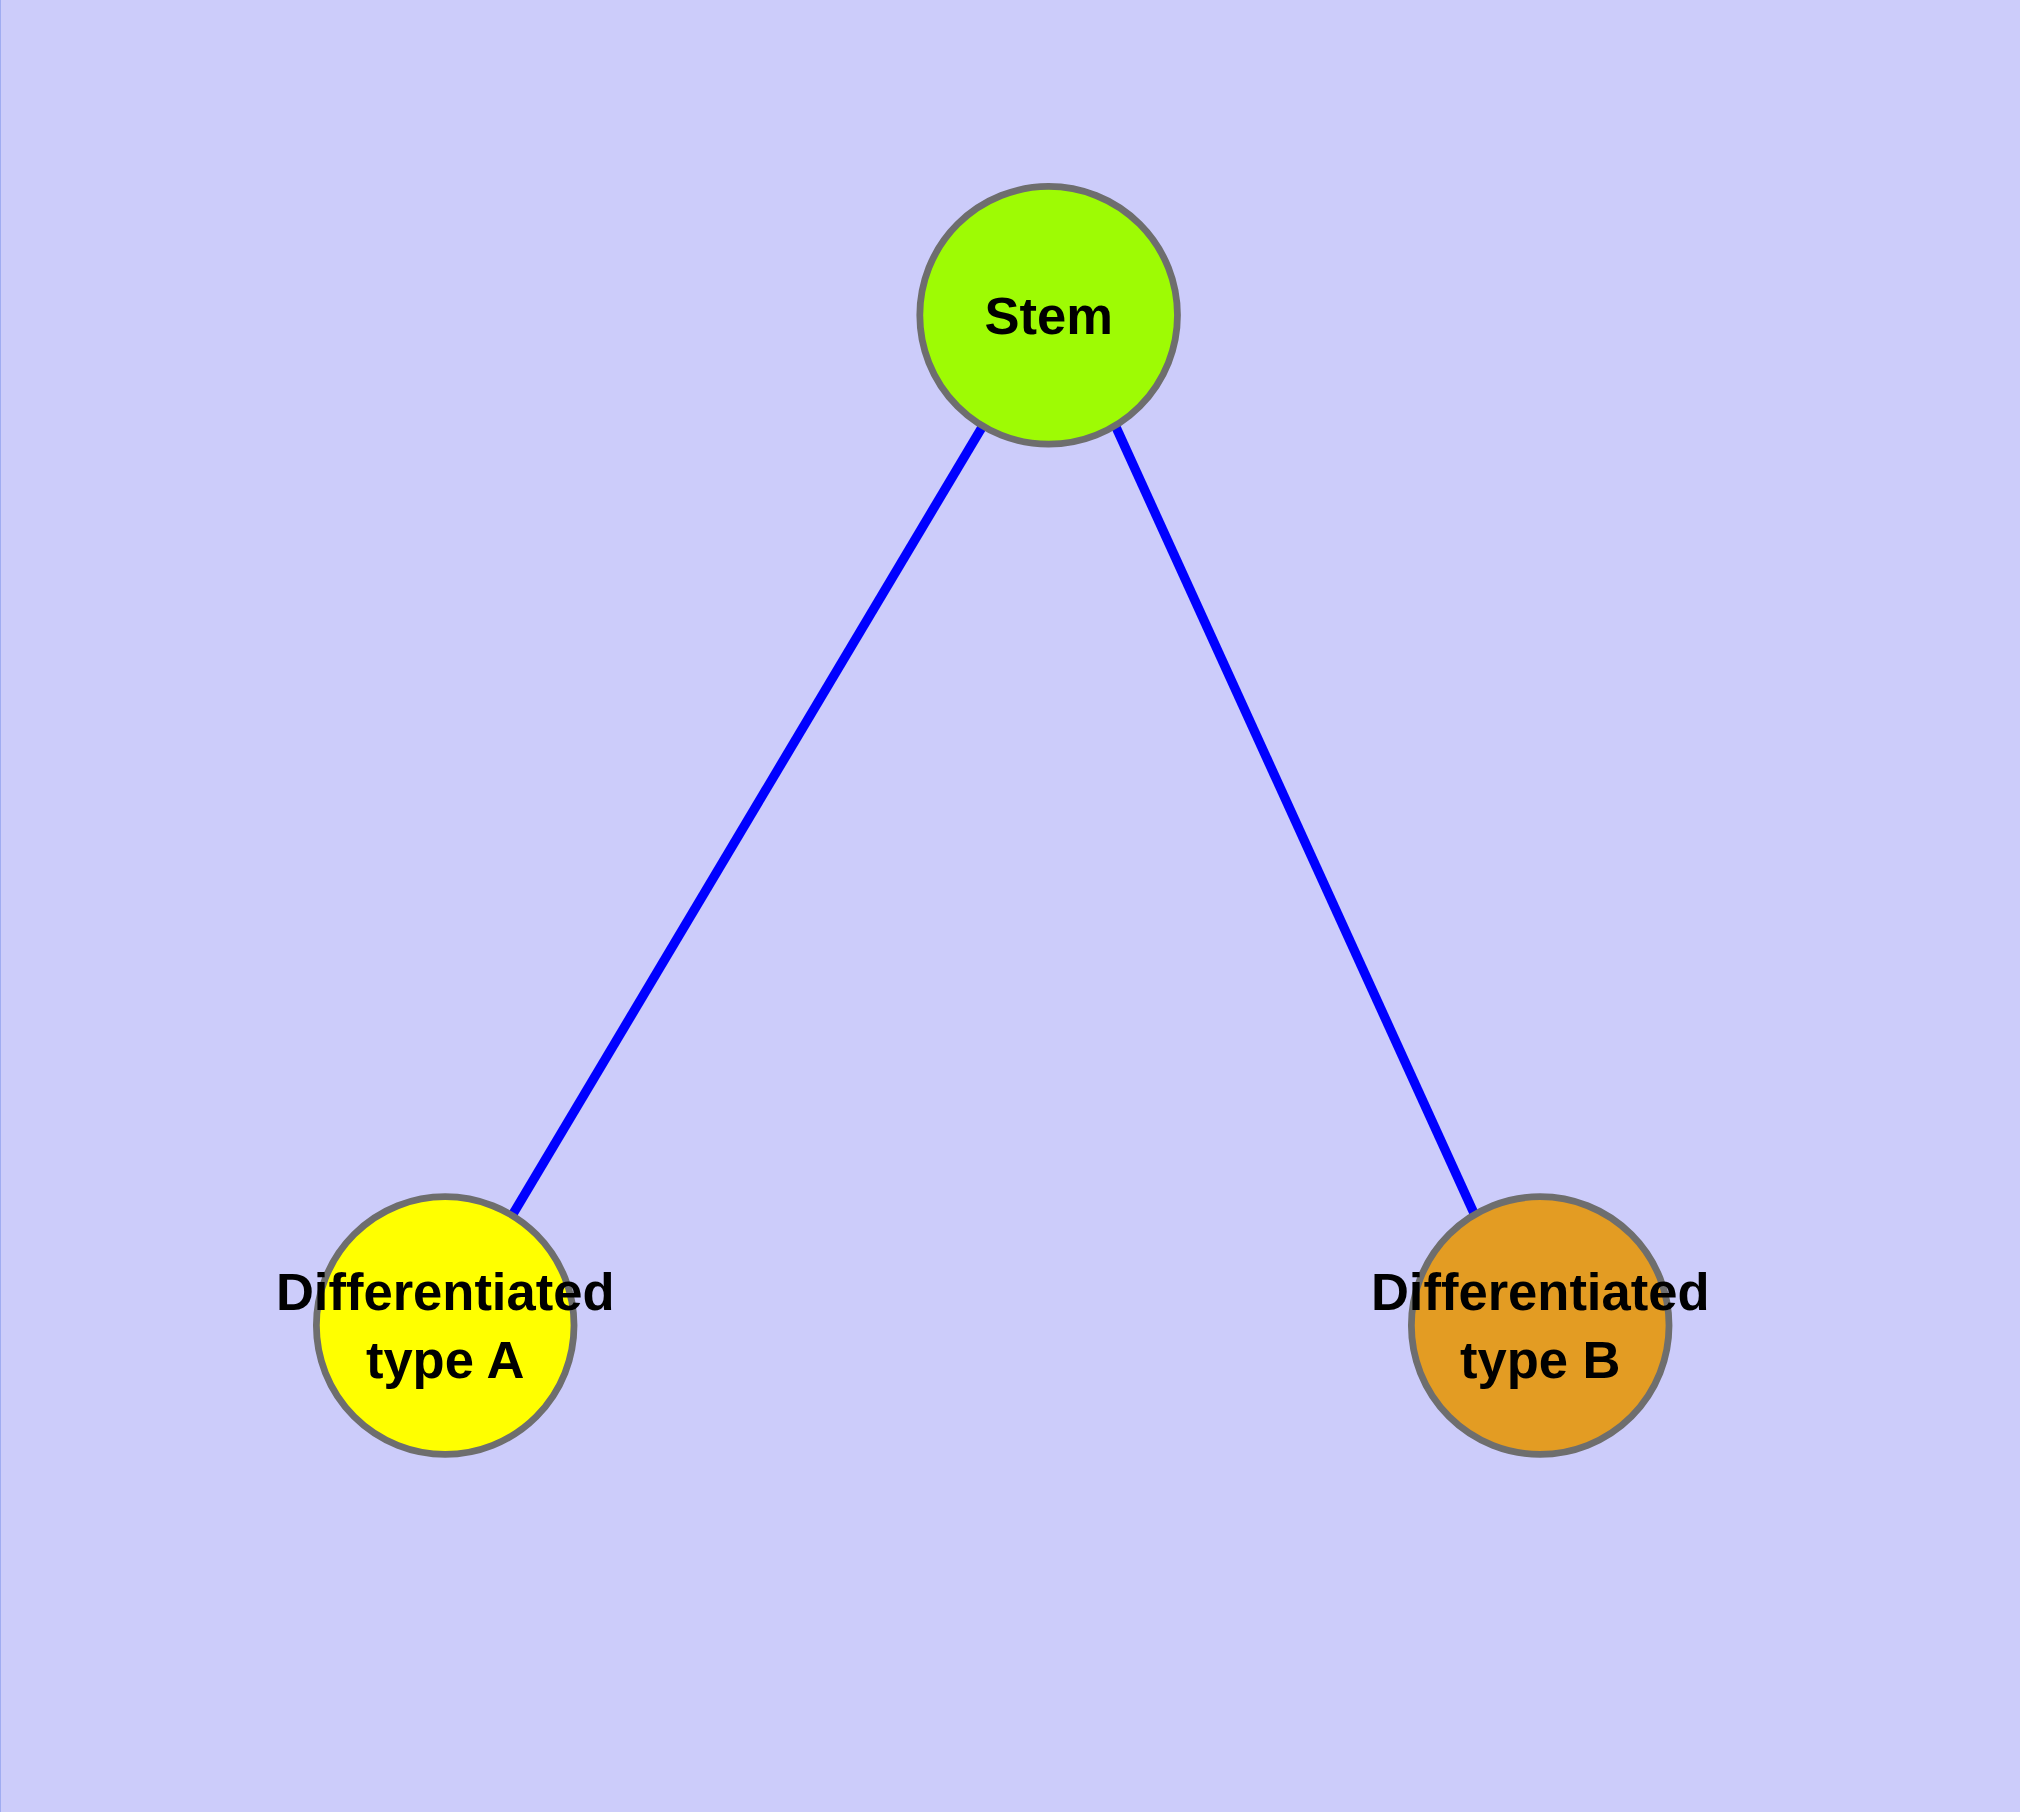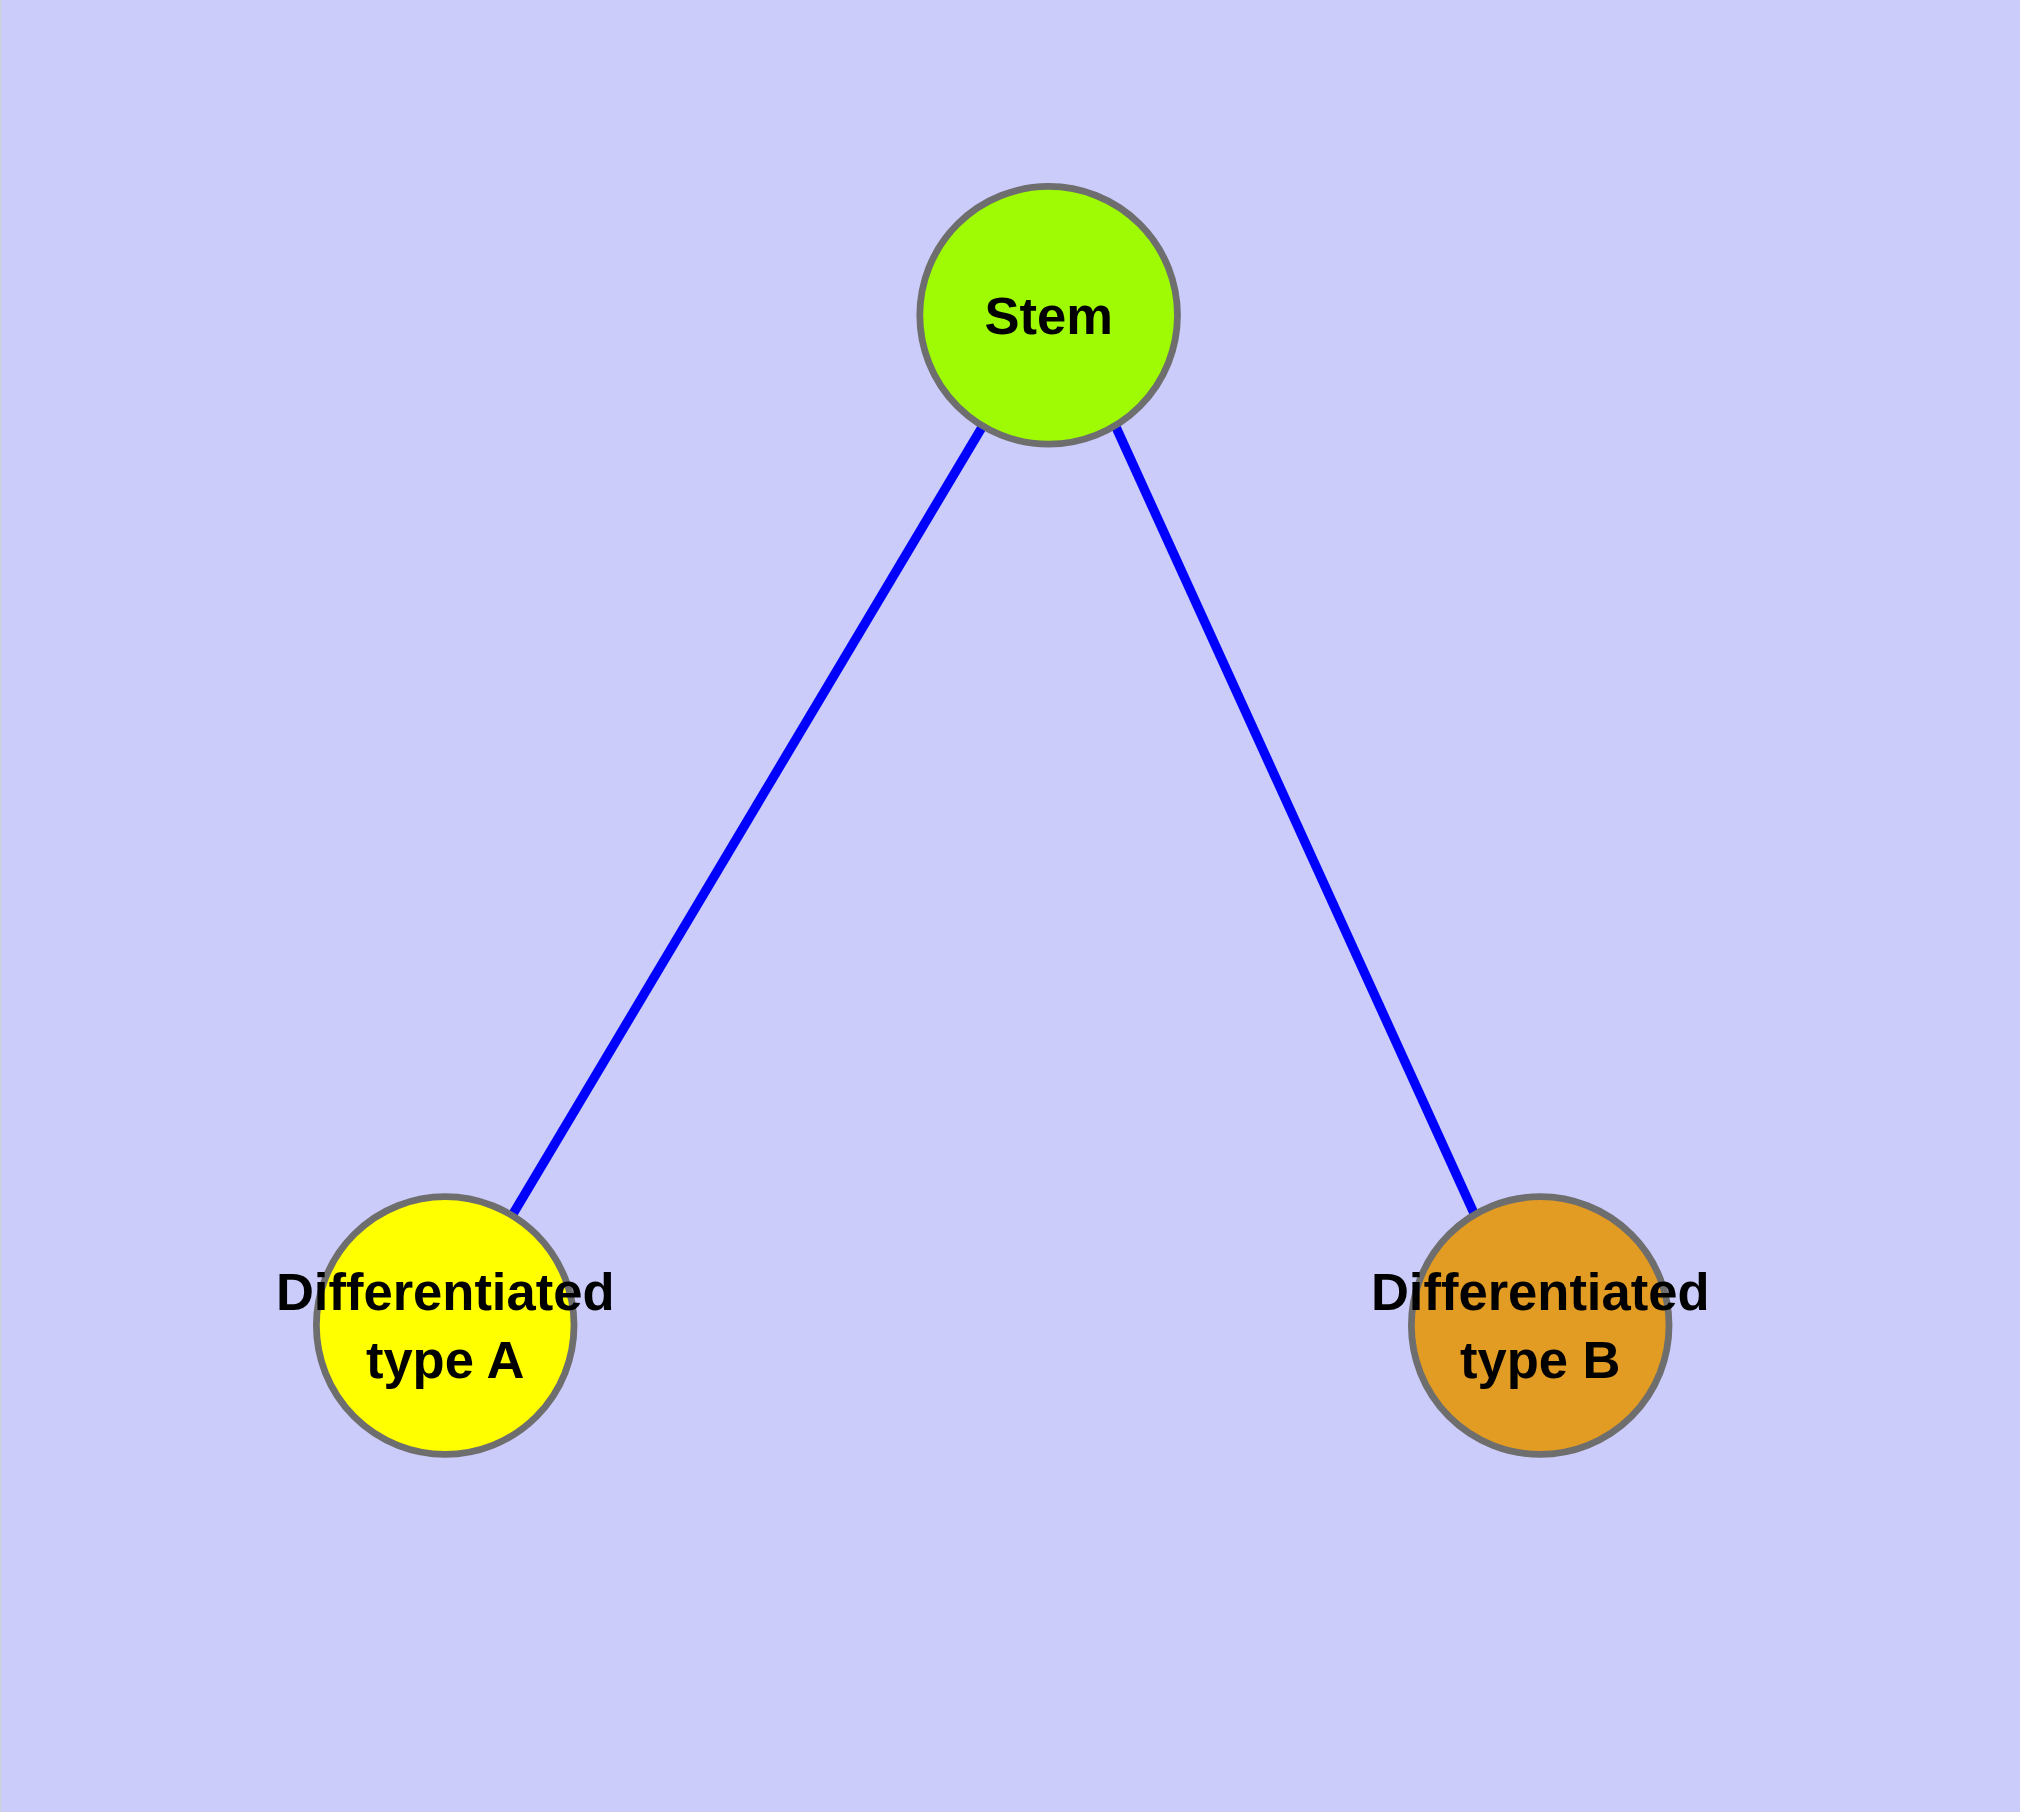--- a/index.html
+++ b/index.html
@@ -33,21 +33,21 @@
     fill: #000000;
     paint-order: normal;
   }
   .node-label tspan {
     font-family: "Liberation Sans", sans-serif;
   }
 </style>
 </head>
 <body>
 
-<div id="graph-canvas" style="width: 2021px; height: 1812px; background: #bef264;">
+<div id="graph-canvas" style="width: 2021px; height: 1812px; background: #1d4ed8;">
   <svg id="graph-svg" viewBox="0 0 2384 2138" xmlns="http://www.w3.org/2000/svg" style="width: 2021px; height: 1812px;">
 
     <rect x="0" y="0" width="2384" height="2138" fill="#ccccfa"></rect>
 
     <g>
       <line x1="1159" y1="503" x2="604" y2="1434" stroke="#0000ff" stroke-width="11" stroke-linecap="butt"></line>
       <line x1="1316" y1="503" x2="1740" y2="1434" stroke="#0000ff" stroke-width="11" stroke-linecap="butt"></line>
     </g>
 
     <g>

